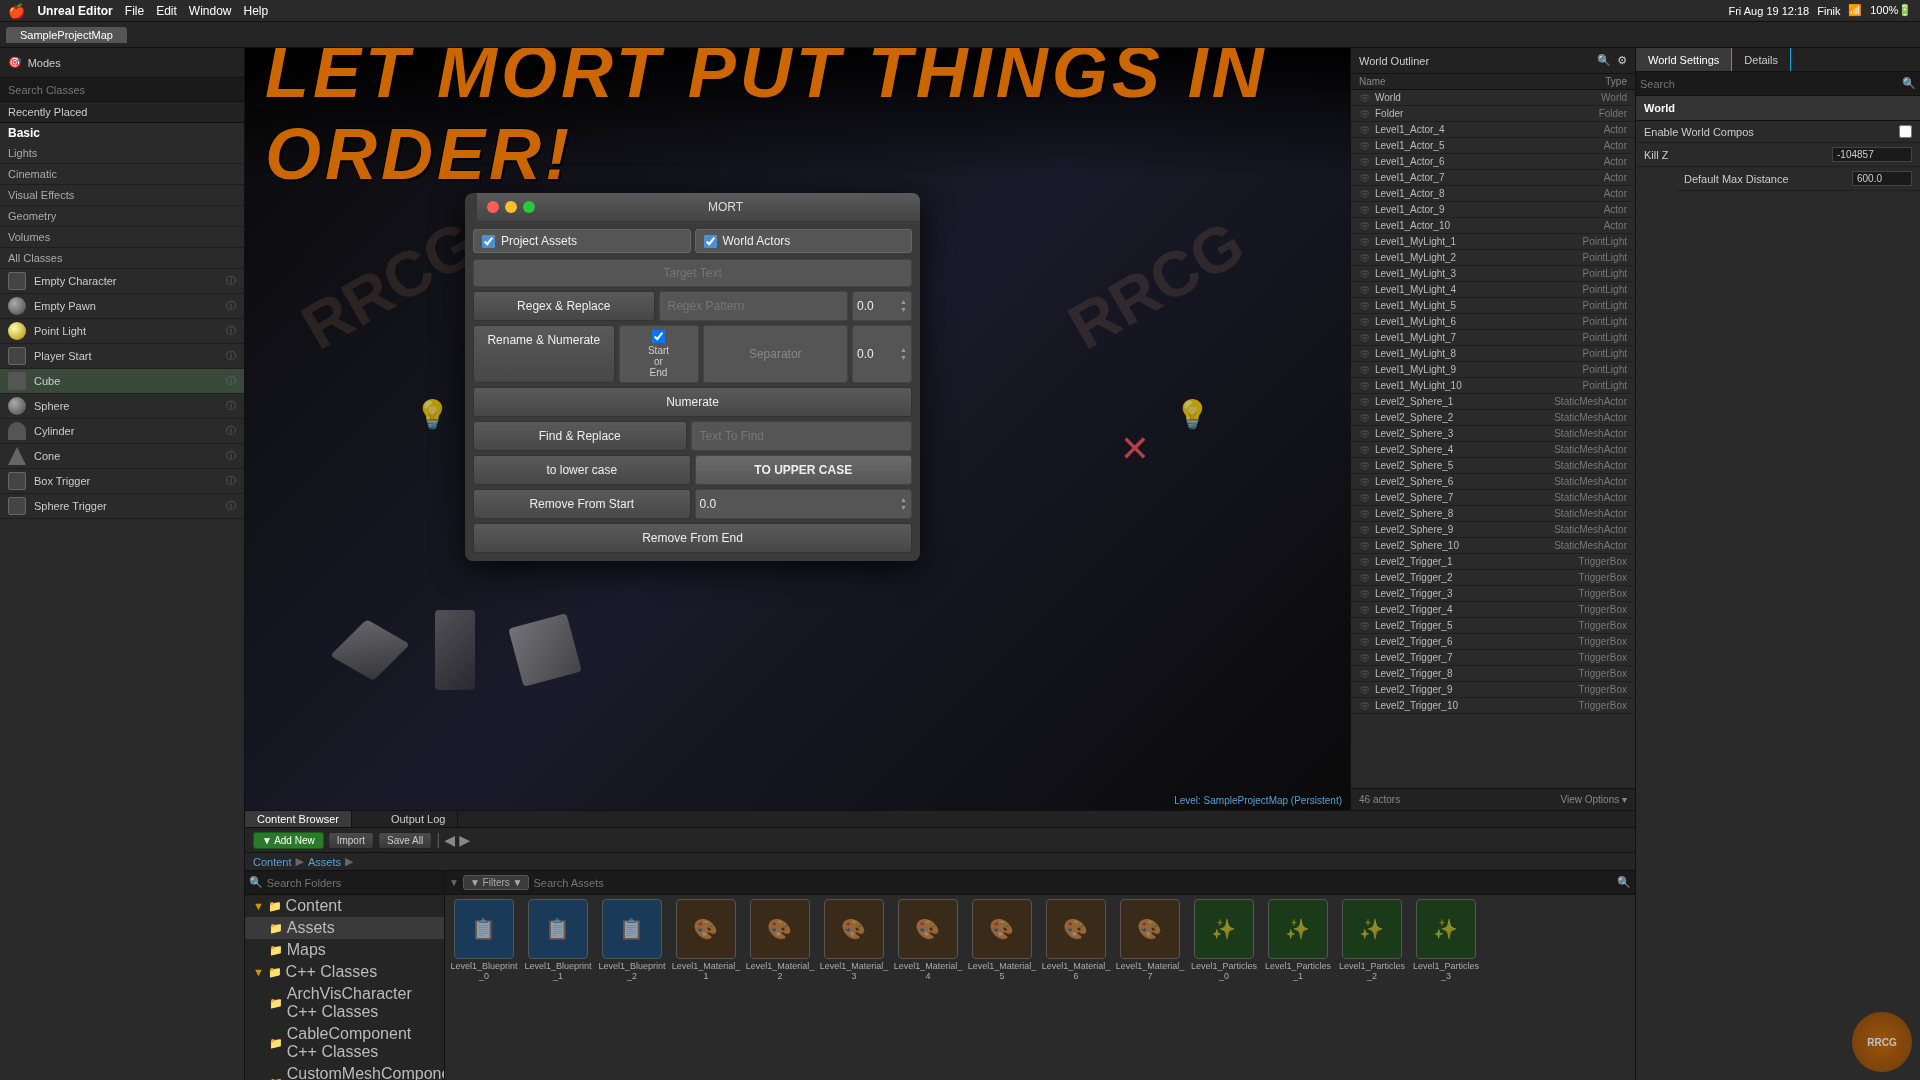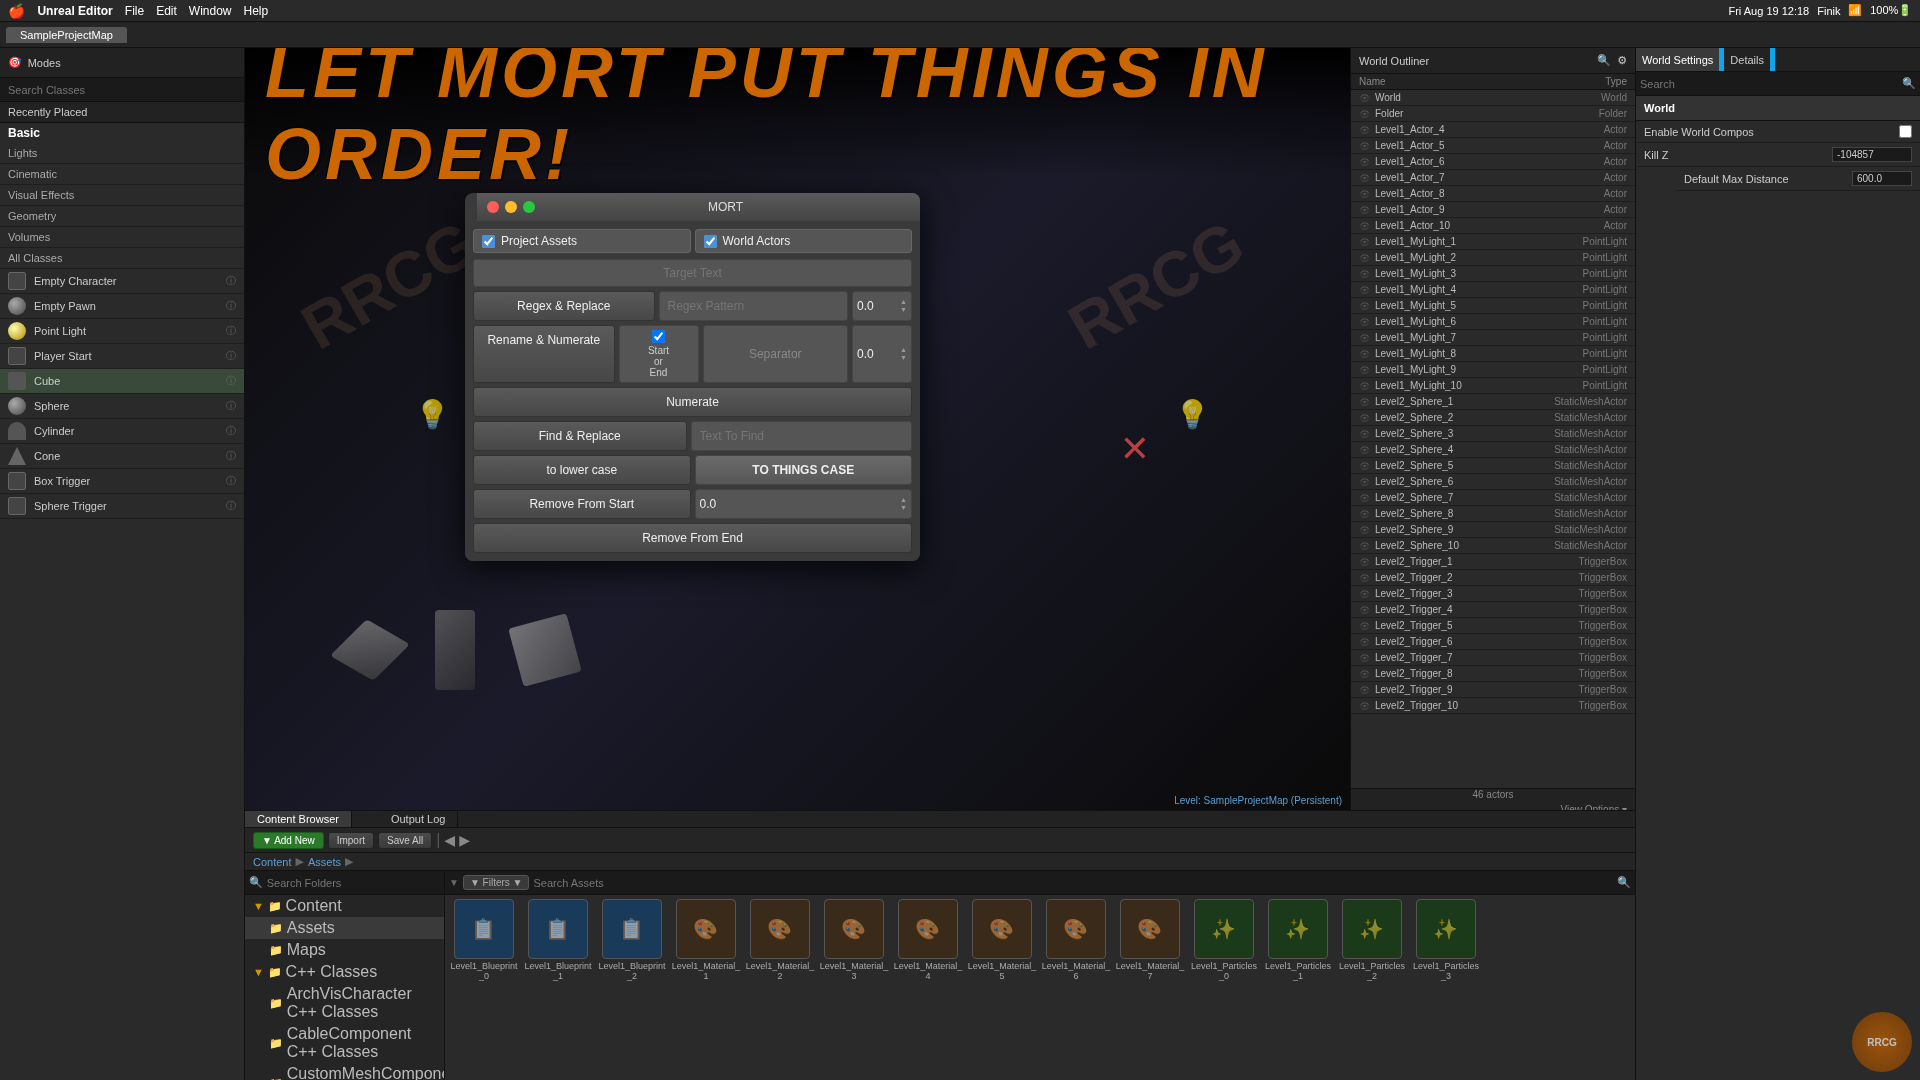--- a/index.html
+++ b/index.html
@@ -396,21 +396,20 @@
     .outliner-footer {
       height: 22px;
       background: #222;
       display: flex;
       align-items: center;
       padding: 0 8px;
       font-size: 10px;
       color: #888;
       border-top: 1px solid #111;
       gap: 4px;
-      flex-direction: column;
     }
     .bottom-tabs {
       display: flex;
       background: #222;
       border-bottom: 1px solid #111;
       height: 24px;
       gap: 27px;
     }
     .bottom-tab {
       padding: 2px 12px;
@@ -498,25 +497,25 @@
       margin-top: 2px;
       word-break: break-all;
     }
     .details-tabs {
       display: flex;
       background: #222;
       border-bottom: 1px solid #111;
       height: 24px;
     }
     .details-tab {
-      padding: 2px 6px;
+      padding: 2px 12px;
       font-size: 11px;
       color: #ccc;
       cursor: pointer;
-      border-right: 5px solid #0ea5e9;
+      border-right: 1px solid #0ea5e9;
       display: flex;
       align-items: center;
     }
     .details-tab.active { background: #3a3a3a; color: #fff; }
 
     
     .watermark {
       position: absolute;
       color: rgba(200,150,100,0.15);
       font-size: 64px;
@@ -740,21 +739,21 @@
               <div class="mort-btn">Numerate</div>
             </div>
 
             <div class="mort-row">
               <div class="mort-btn">Find &amp; Replace</div>
               <input class="mort-input" type="text" placeholder="Text To Find" style="">
             </div>
 
             <div class="mort-row">
               <div class="lower-case-btn">to lower case</div>
-              <div class="upper-case-btn">TO THINGS CASE</div>
+              <div class="upper-case-btn">TO UPPER CASE</div>
             </div>
 
             <div class="mort-row">
               <div class="mort-btn">Remove From Start</div>
               <div class="mort-num" style="flex:1;">
                 <span>0.0</span>
                 <div class="mort-num-spinner">
                   <span>▲</span>
                     <span>▼</span>
                 </div>

